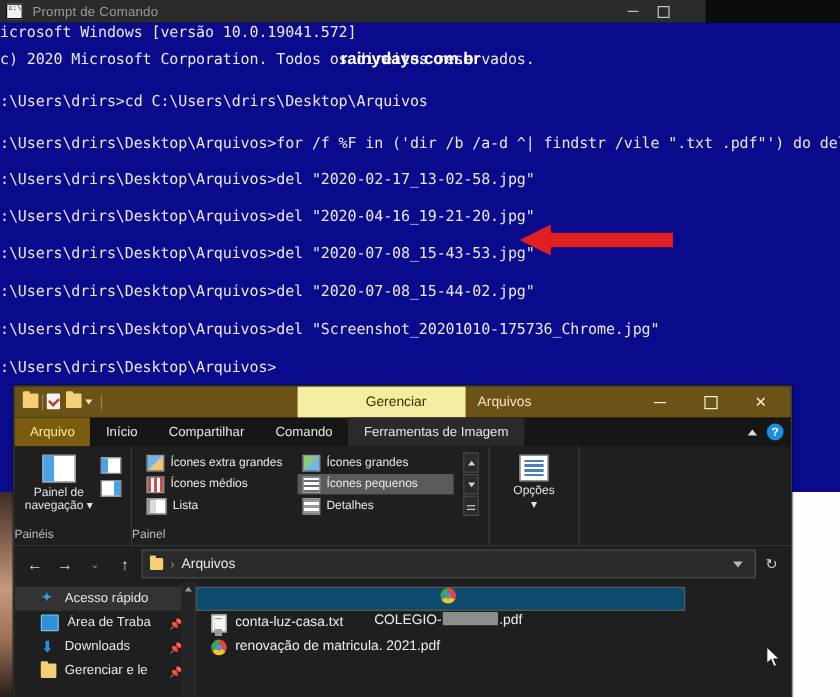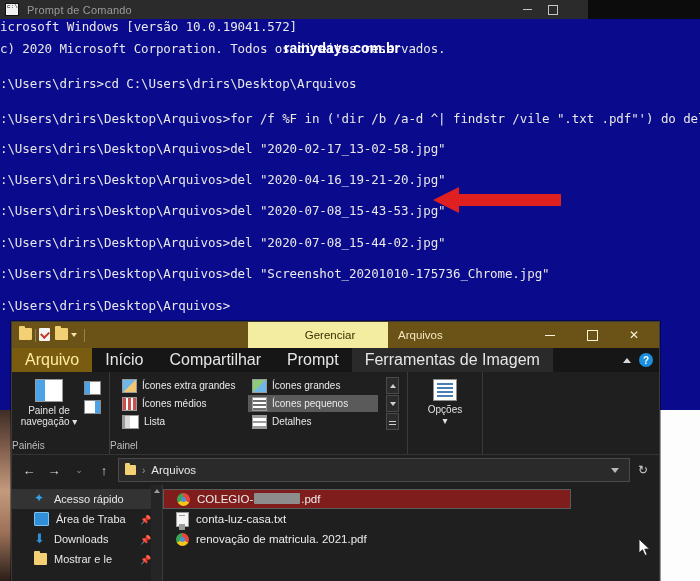--- a/index.html
+++ b/index.html
@@ -70,21 +70,21 @@
   .exp-ctrl{position:absolute;top:0;height:26px;width:42px;display:flex;align-items:center;
      justify-content:center;color:#fbf3da;font-size:12px;}
   #exp-min{right:88px;}
   #exp-max{right:46px;}
   #exp-close{right:4px;}
   .e-min-bar{width:10px;height:1px;background:#fbf3da;}
   .e-max-box{width:9px;height:9px;border:1.3px solid #fbf3da;}
 
   
   #tabstrip{height:24px;background:#161616;display:flex;align-items:stretch;position:relative;}
-  .rtab{display:flex;align-items:center;padding:0 13px;font-size:16px;color:#e6e6e6;}
+  .rtab{display:flex;align-items:center;padding:0 13px;font-size:11px;color:#e6e6e6;}
   #tab-arquivo{background:#7a5c10;color:#ffeaa0;}
   #tab-imagem{background:#2a2a2a;}
   #ribbon-right{position:absolute;right:6px;top:0;height:24px;display:flex;align-items:center;gap:8px;}
   #collapse-caret{width:0;height:0;border-left:4px solid transparent;border-right:4px solid transparent;
      border-bottom:5px solid #d8d8d8;}
   #help-btn{width:14px;height:14px;border-radius:50%;background:#1a8fe0;color:#fff;font-size:10px;
      display:flex;align-items:center;justify-content:center;font-weight:bold;}
 
   
   #ribbon{height:82px;background:#1f1f1f;display:flex;position:relative;}
@@ -172,21 +172,21 @@
   .sbico.fld{background:#f2d073;border-radius:1px;position:relative;}
   .sbico.fld::before{content:"";position:absolute;left:0;top:-2px;width:6px;height:3px;
      background:#f2d073;border-radius:1px 1px 0 0;}
   #sb-scroll{position:absolute;right:0;top:0;width:11px;height:100%;background:#252525;}
   #sb-scroll-up{width:11px;height:11px;display:flex;align-items:center;justify-content:center;}
   #sb-scroll-up i{display:block;width:0;height:0;border-left:3px solid transparent;
      border-right:3px solid transparent;border-bottom:4px solid #9a9a9a;font-style:normal;}
 
   #filelist{flex:1;background:#1f1f1f;padding-top:4px;}
   .file-row{height:20px;display:flex;align-items:center;gap:7px;padding-left:13px;}
-  .file-row.selected{border:1px solid #5a5a5a;background:#7f1d1d;margin-right:88px;height:18px;}
+  .file-row.selected{border:1px solid #5a5a5a;background:#0c4a6e;margin-right:88px;height:18px;flex-direction:column;}
   .file-name{font-size:11.5px;color:#ededed;white-space:nowrap;}
   .fico{width:13px;height:13px;border-radius:50%;flex:none;
      background:conic-gradient(#e8453c 0deg 120deg,#f5c518 120deg 240deg,#3aa757 240deg 360deg);
      position:relative;}
   .fico::after{content:"";position:absolute;left:4px;top:4px;width:5px;height:5px;border-radius:50%;
      background:#4a90d9;}
   .fico.txt{border-radius:0;background:#f5f5f5;border:1px solid #9a9a9a;width:11px;height:13px;}
   .fico.txt::after{content:"";left:2px;top:2px;width:6px;height:8px;border-radius:0;background:none;
      border-top:1px solid #9a9a9a;box-shadow:0 3px 0 -0px #9a9a9a,0 6px 0 -0px #9a9a9a;}
   .redact{display:inline-block;width:46px;height:11px;background:#8d8d8d;border-radius:1px;
@@ -274,21 +274,21 @@
     <div class="rtab" id="tab-arquivo">
       <span>Arquivo</span>
     </div>
     <div class="rtab">
       <span>Início</span>
     </div>
     <div class="rtab">
       <span>Compartilhar</span>
     </div>
     <div class="rtab">
-      <span>Prompt</span>
+      <span>Comando</span>
     </div>
     <div class="rtab" id="tab-imagem">
       <span>Ferramentas de Imagem</span>
     </div>
     <div id="ribbon-right">
       <div id="collapse-caret"></div>
       <div id="help-btn">?</div>
     </div>
   </div>
 
@@ -402,21 +402,21 @@
         <span class="sb-label">Área de Traba</span>
         <span class="sb-pin">📌</span>
       </div>
       <div class="sb-item">
         <span class="sbico dl">⬇</span>
         <span class="sb-label">Downloads</span>
         <span class="sb-pin">📌</span>
       </div>
       <div class="sb-item">
         <span class="sbico fld"></span>
-        <span class="sb-label">Mostrar e le</span>
+        <span class="sb-label">Gerenciar e le</span>
         <span class="sb-pin">📌</span>
       </div>
       <div id="sb-scroll">
         <div id="sb-scroll-up">
             <i></i>
           </div>
       </div>
     </div>
 
     <div id="filelist">

